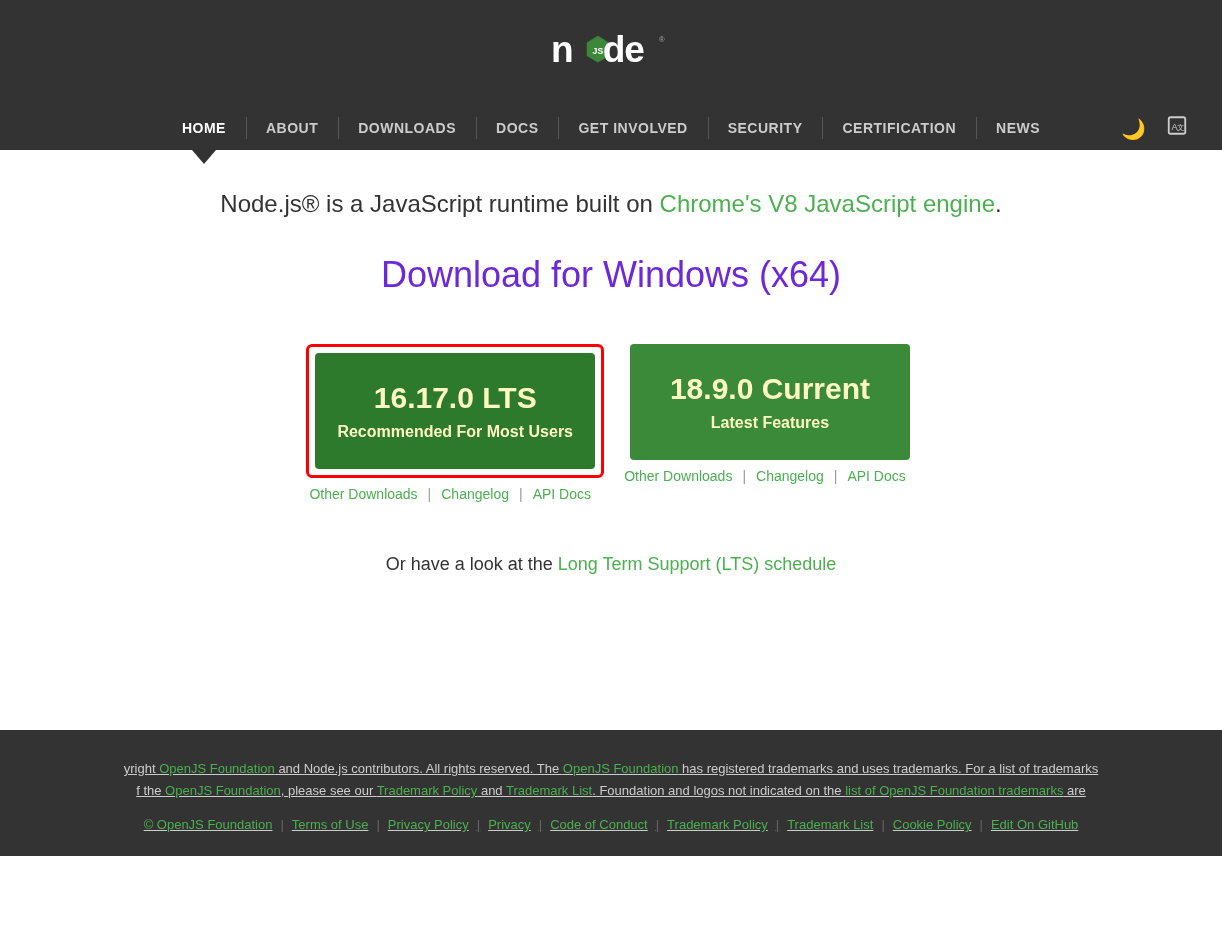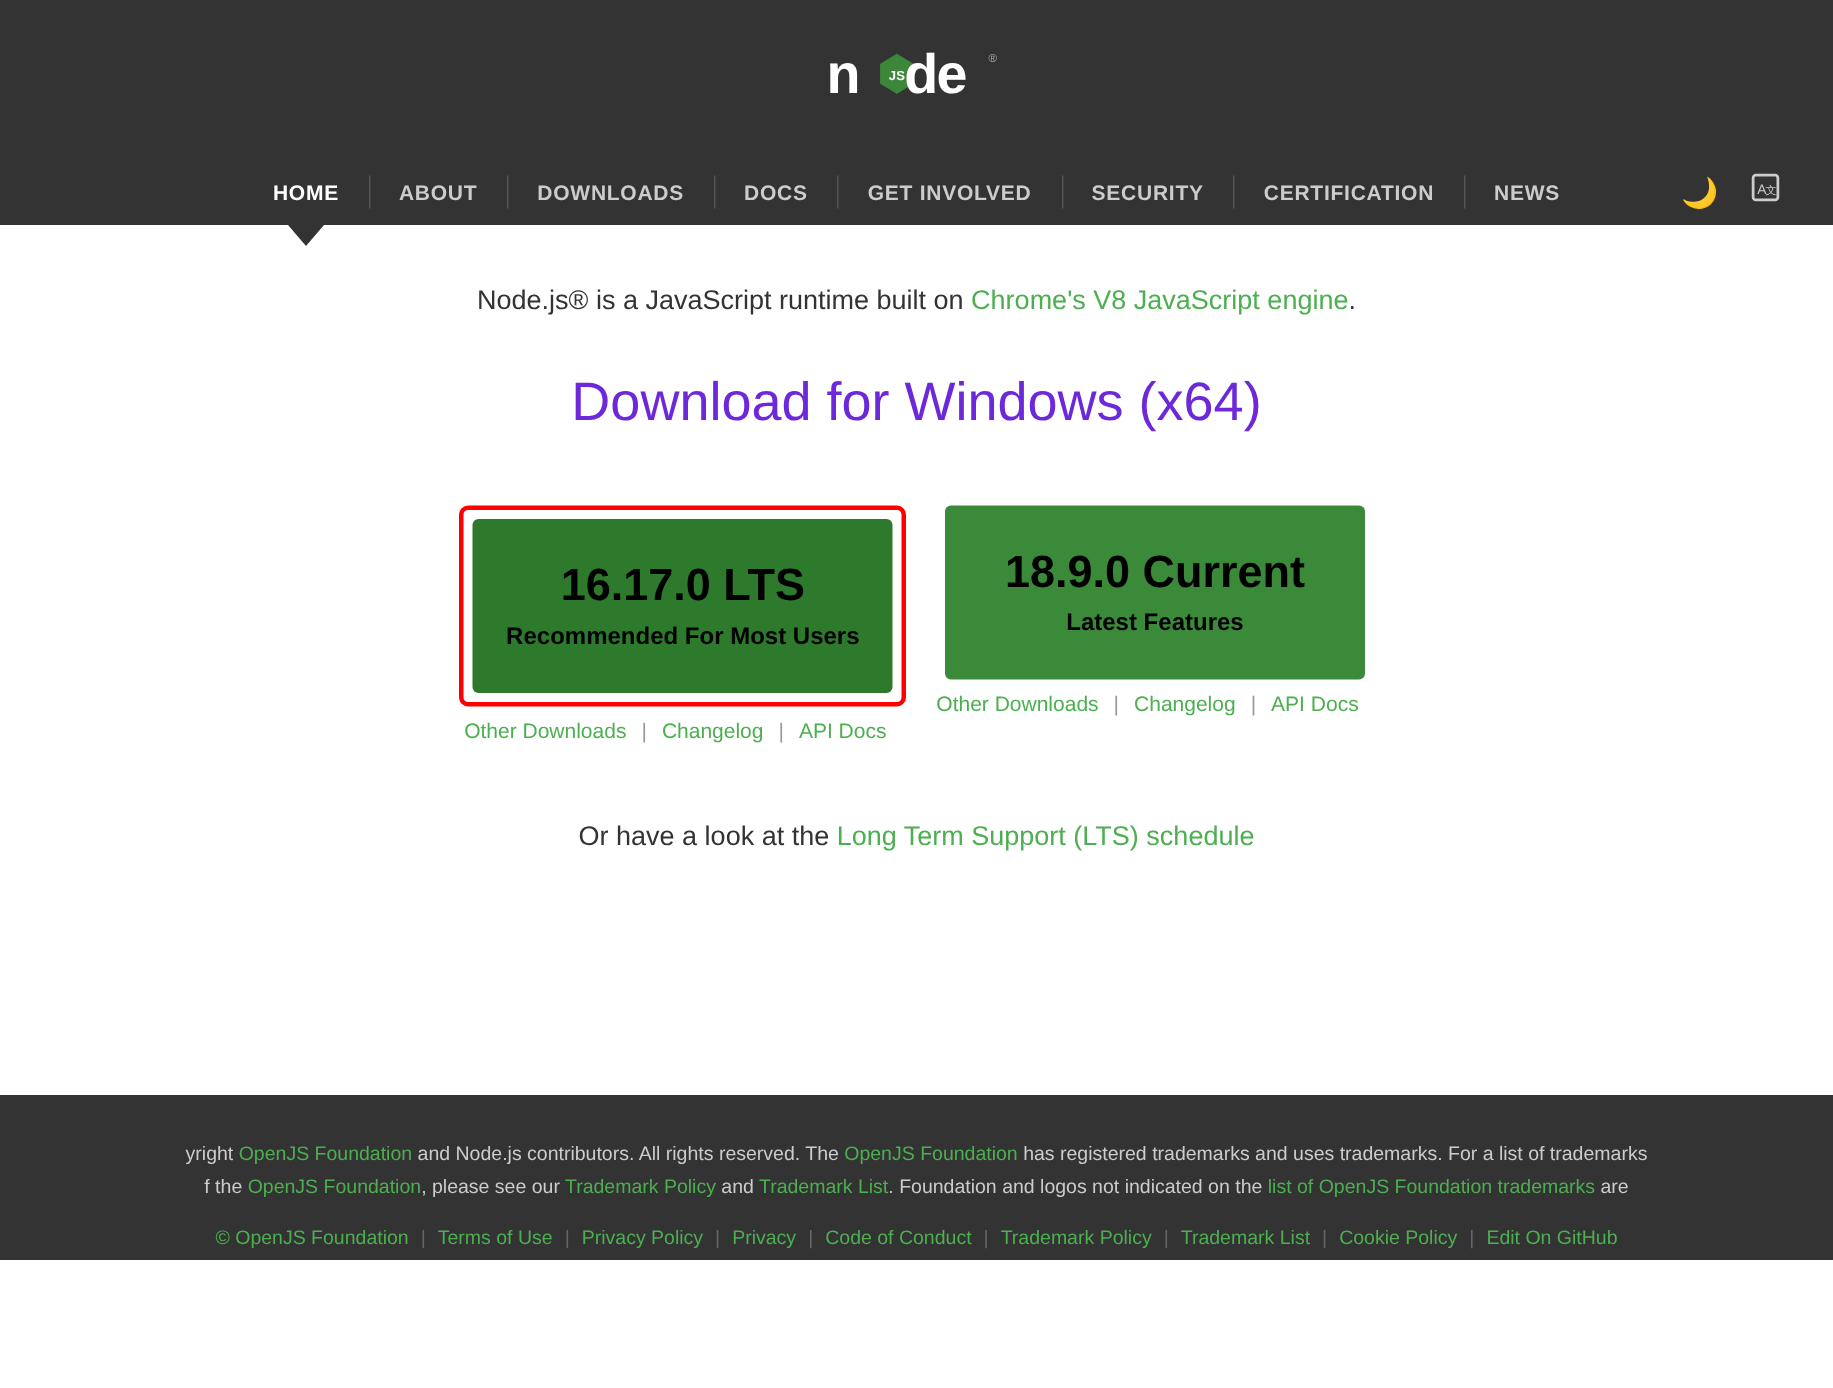--- a/index.html
+++ b/index.html
@@ -86,21 +86,21 @@
 
     
     .main-content {
       padding: 40px 0 60px 0;
       display: flex;
       flex-direction: column;
       align-items: center;
       min-height: 580px;
     }
     .intro-text {
-      font-size: 18px;
+      font-size: 24px;
       color: #333;
       margin-bottom: 36px;
     }
     .intro-text a {
       color: #4caf50;
       text-decoration: none;
     }
     .download-title {
       font-size: 36px;
       font-weight: 400;
@@ -117,21 +117,21 @@
       padding: 6px;
       border-radius: 6px;
     }
     .btn-download {
       width: 280px;
       padding: 28px 20px;
       border-radius: 4px;
       background: #2d7a2d;
       border: none;
       cursor: pointer;
-      color: #000000;
+      color: #fef9c3;
       text-align: center;
       display: block;
       text-decoration: none;
     }
     .btn-download .version {
       font-size: 30px;
       font-weight: 600;
       display: block;
       margin-bottom: 8px;
     }
@@ -176,25 +176,26 @@
       margin-top: 32px;
     }
     .or-text a {
       color: #4caf50;
       text-decoration: none;
     }
 
     
     .footer {
       background: #333;
-      padding: 28px 40px 4px 40px;
+      padding: 28px 40px 20px 40px;
       color: #ccc;
       font-size: 13px;
       line-height: 1.7;
       text-align: center;
+      text-decoration: underline;
     }
     .footer a {
       color: #4caf50;
       text-decoration: none;
     }
     .footer-links {
       margin-top: 12px;
       display: flex;
       flex-wrap: wrap;
       justify-content: center;

